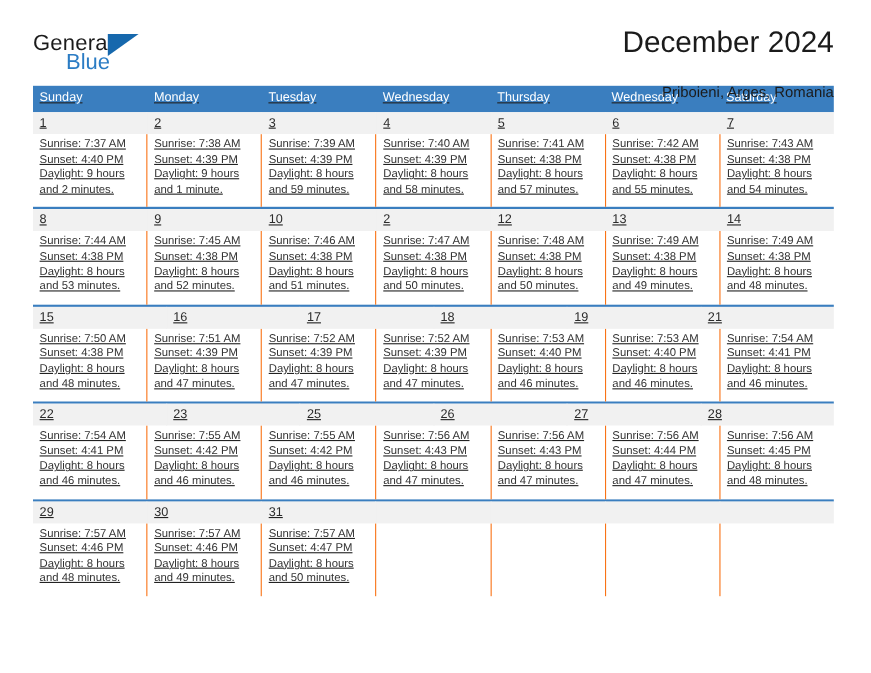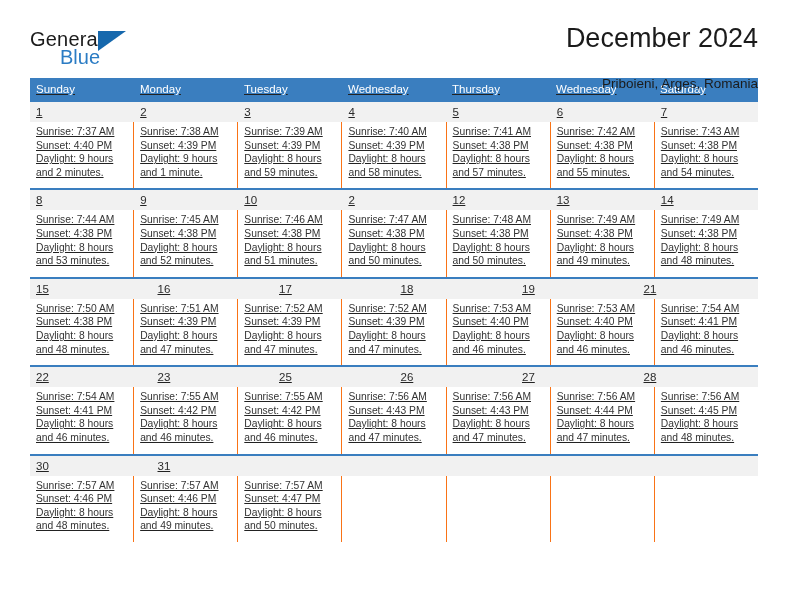--- a/index.html
+++ b/index.html
@@ -385,20 +385,21 @@
           <div class="dayline">Sunrise: 7:56 AM</div>
           <div class="dayline">Sunset: 4:45 PM</div>
           <div class="dayline">Daylight: 8 hours</div>
           <div class="dayline">and 48 minutes.</div>
         </div>
       </div>
     </div>
 
     <div class="week">
       <div class="week-numbers">
+        <div class="daynum">29</div>
         <div class="daynum">30</div>
         <div class="daynum">31</div>
         <div class="daynum"></div>
         <div class="daynum"></div>
         <div class="daynum"></div>
         <div class="daynum"></div>
       </div>
       <div class="week-body">
         <div class="daycell">
           <div class="dayline">Sunrise: 7:57 AM</div>

